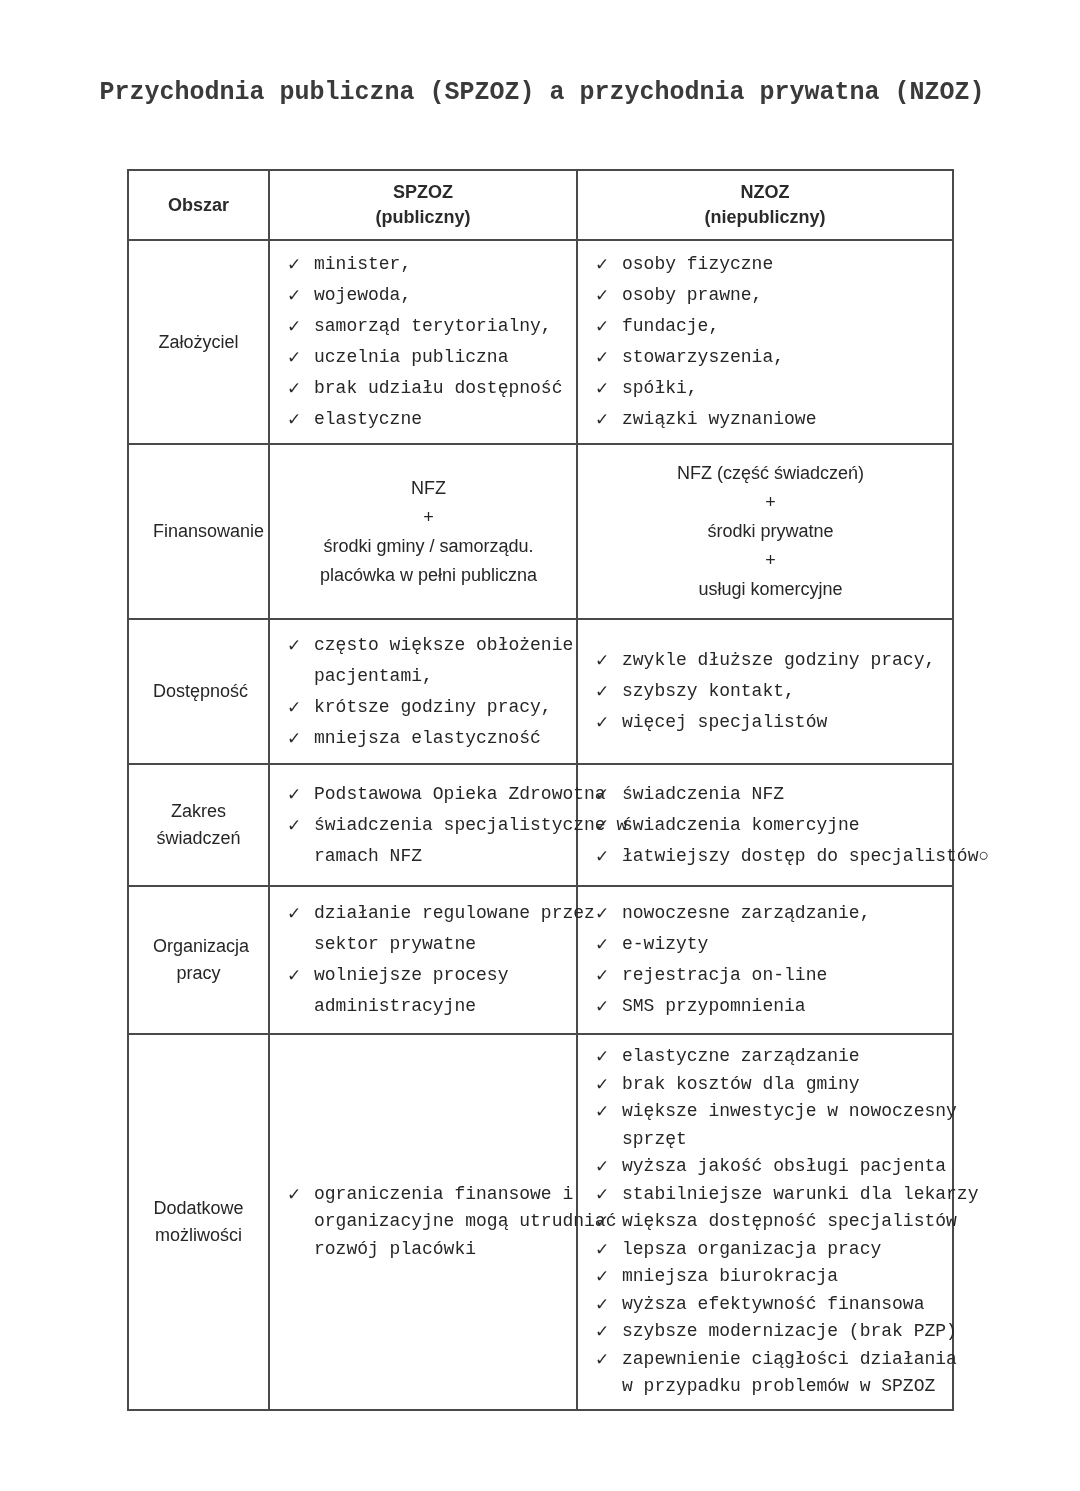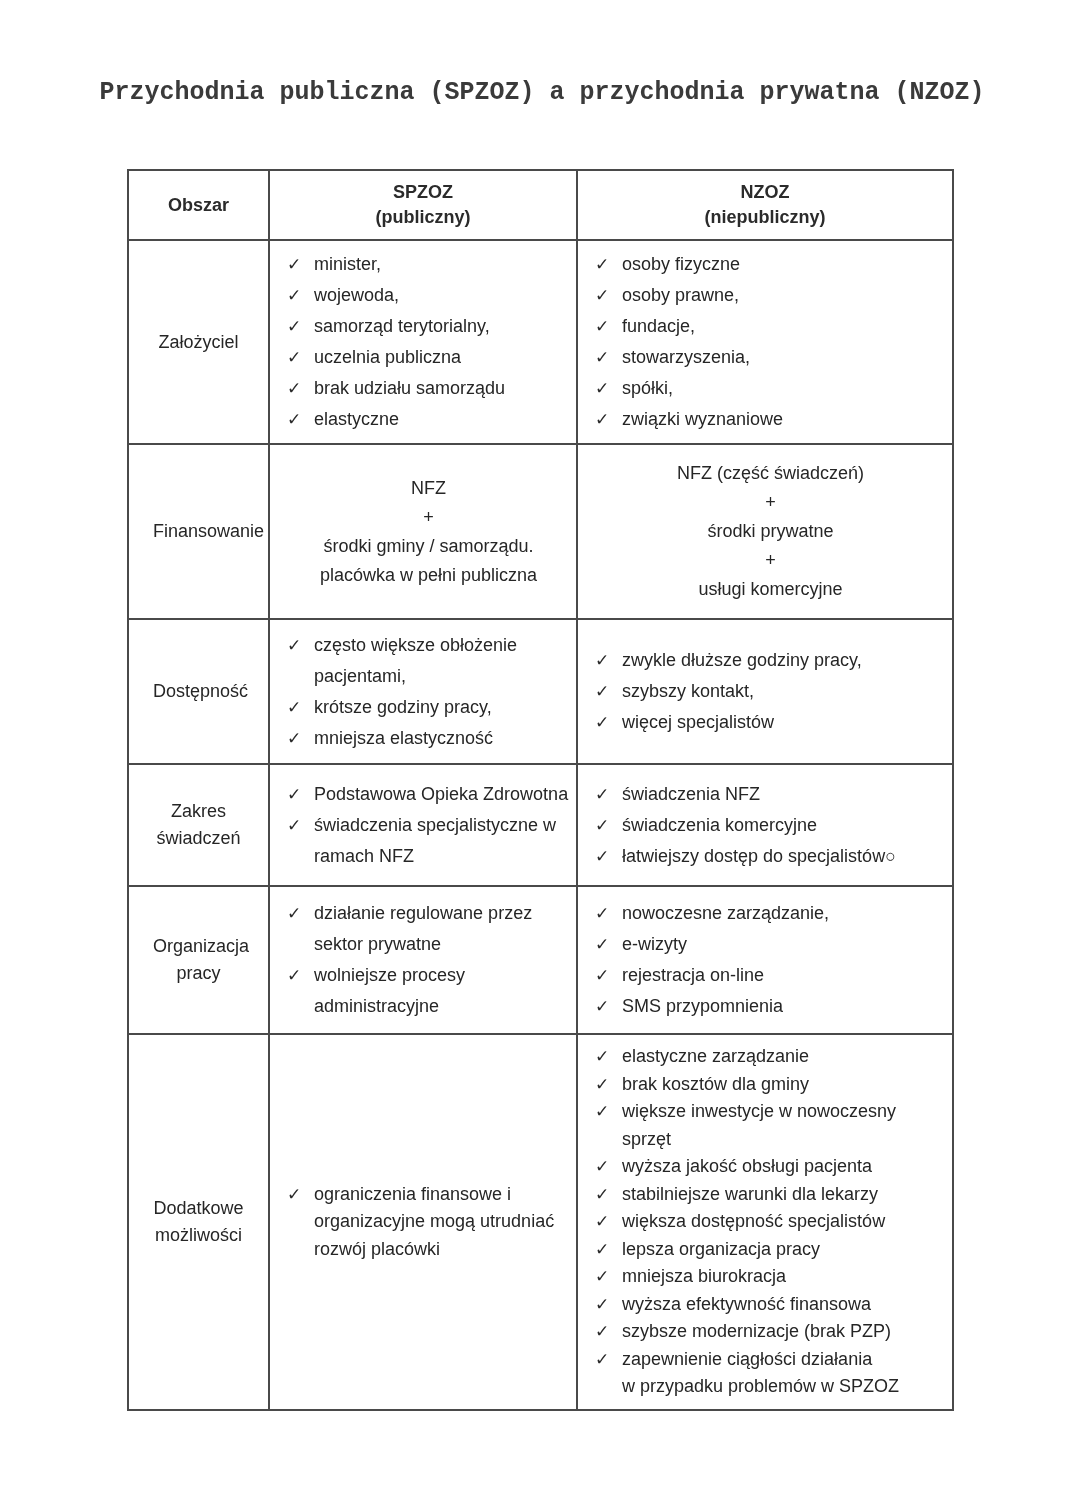--- a/index.html
+++ b/index.html
@@ -79,20 +79,21 @@
   .check {
     flex: 0 0 27px;
     width: 27px;
     line-height: 31px;
     font-size: 17px;
     color: #2b2b2b;
   }
   .item-text {
     white-space: pre;
     line-height: 31px;
+    font-family: Liberation Mono, monospace;
   }
   .row-5 .check, .row-5 .item-text { line-height: 27.5px; }
   .center-lines {
     text-align: center;
     line-height: 29px;
     padding: 2px 4px;
   }
 </style>
 </head>
 <body>
@@ -133,21 +134,21 @@
               <li class="check-item">
                 <span class="check">✓</span>
                 <span class="item-text">samorząd terytorialny,</span>
               </li>
               <li class="check-item">
                 <span class="check">✓</span>
                 <span class="item-text">uczelnia publiczna</span>
               </li>
               <li class="check-item">
                 <span class="check">✓</span>
-                <span class="item-text">brak udziału samorządu</span>
+                <span class="item-text">brak udziału dostępność</span>
               </li>
               <li class="check-item">
                 <span class="check">✓</span>
                 <span class="item-text">elastyczne</span>
               </li>
             </ul>
           </td>
           <td class="content-cell">
             <ul class="checklist">
               <li class="check-item">

